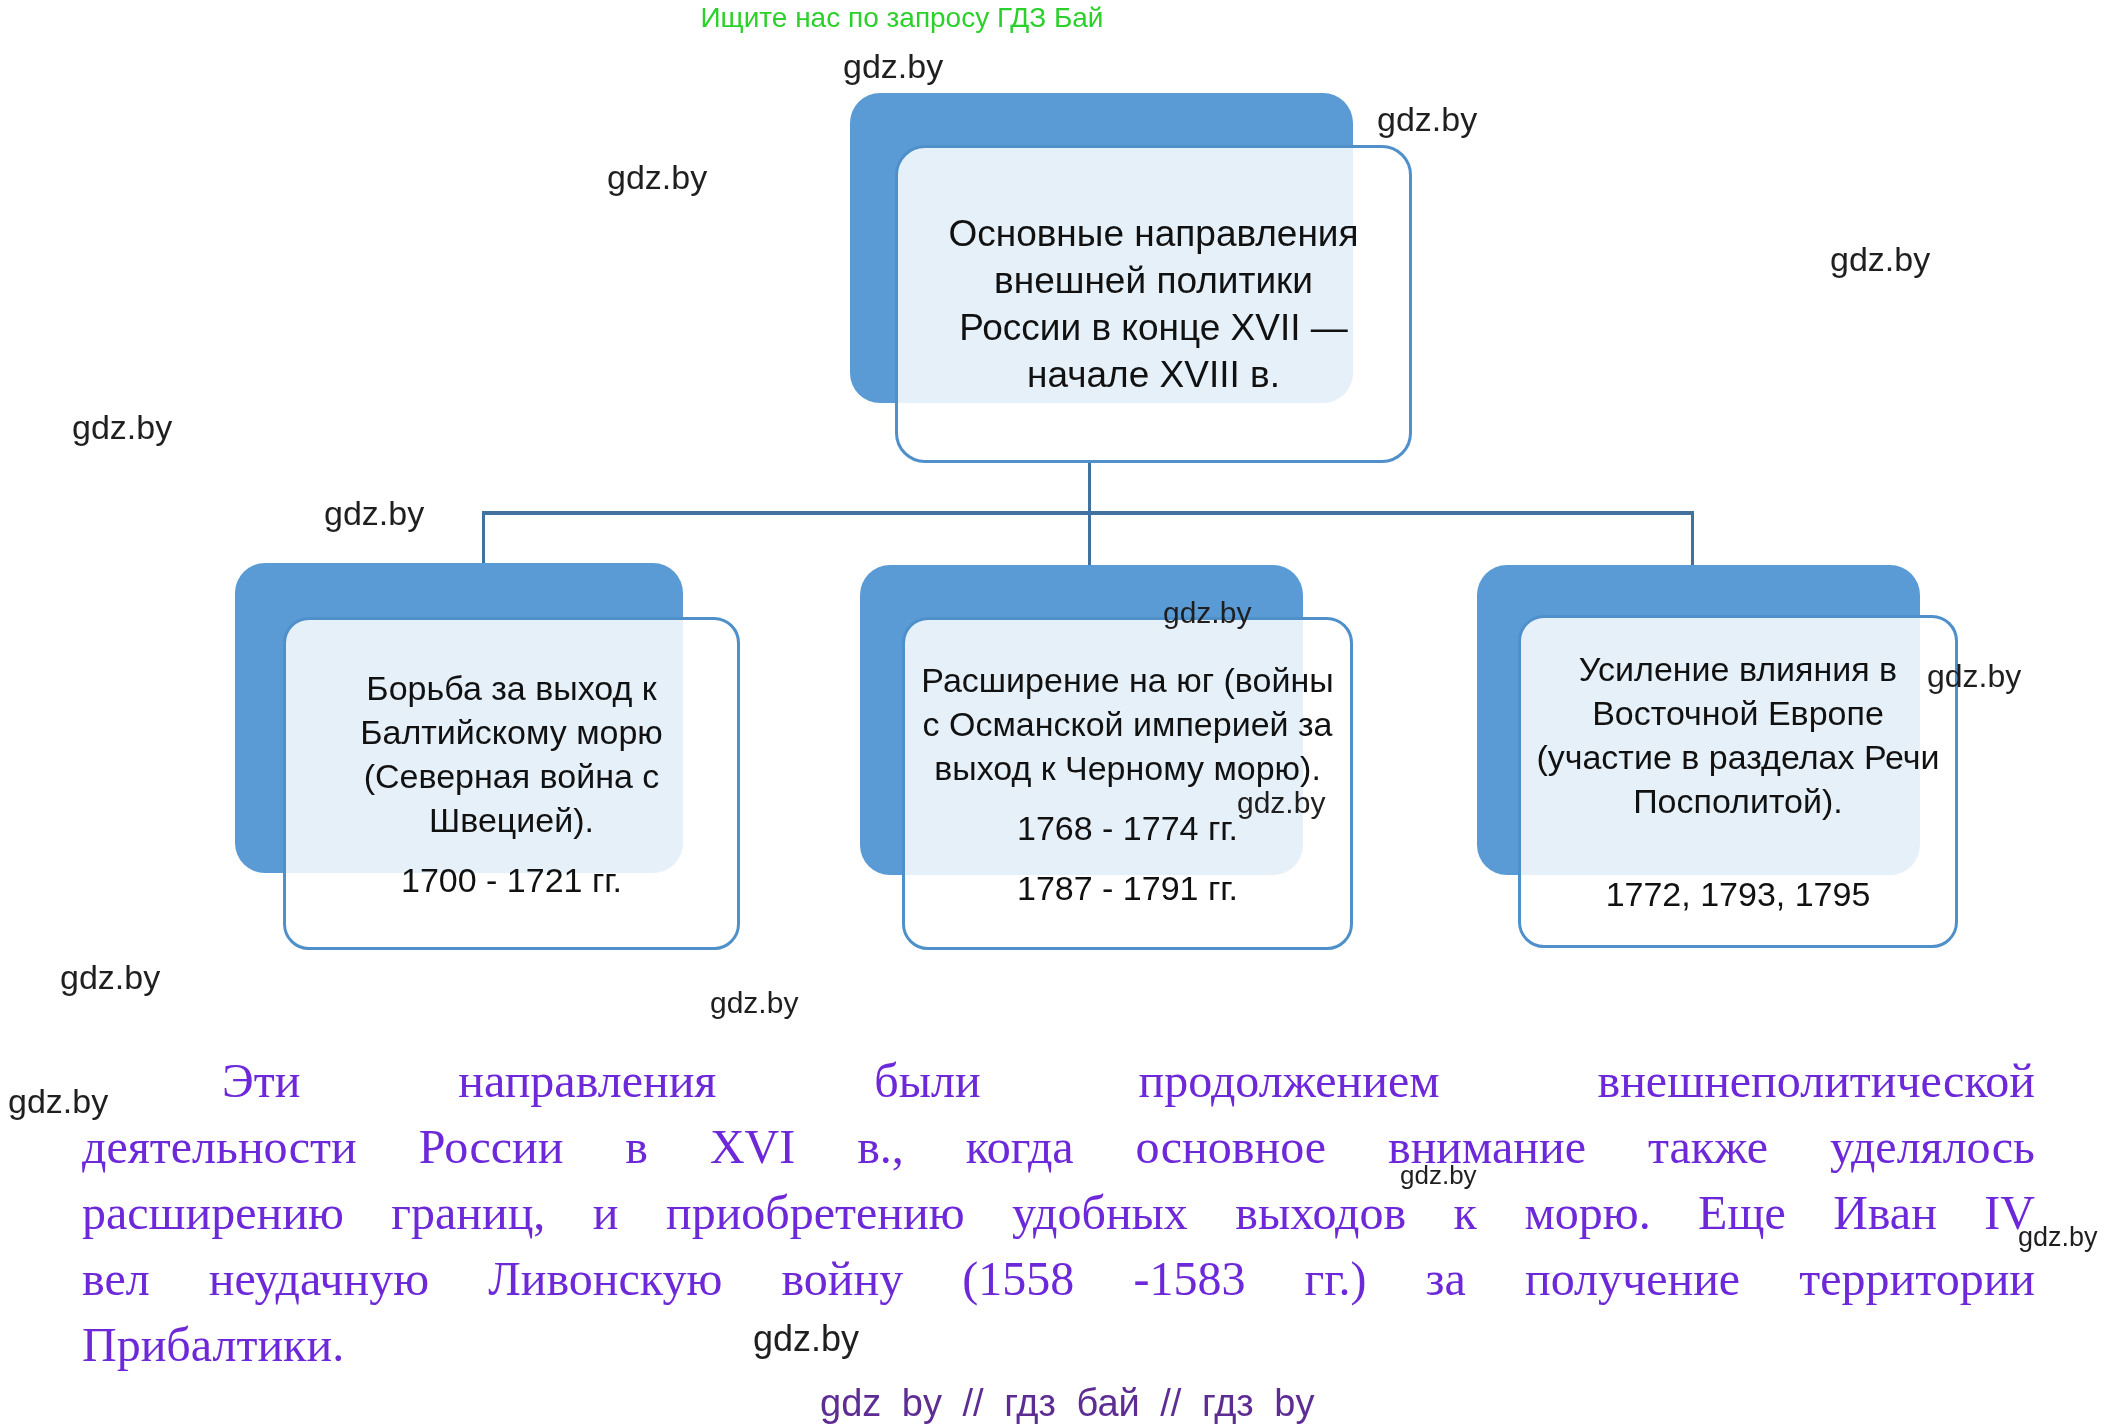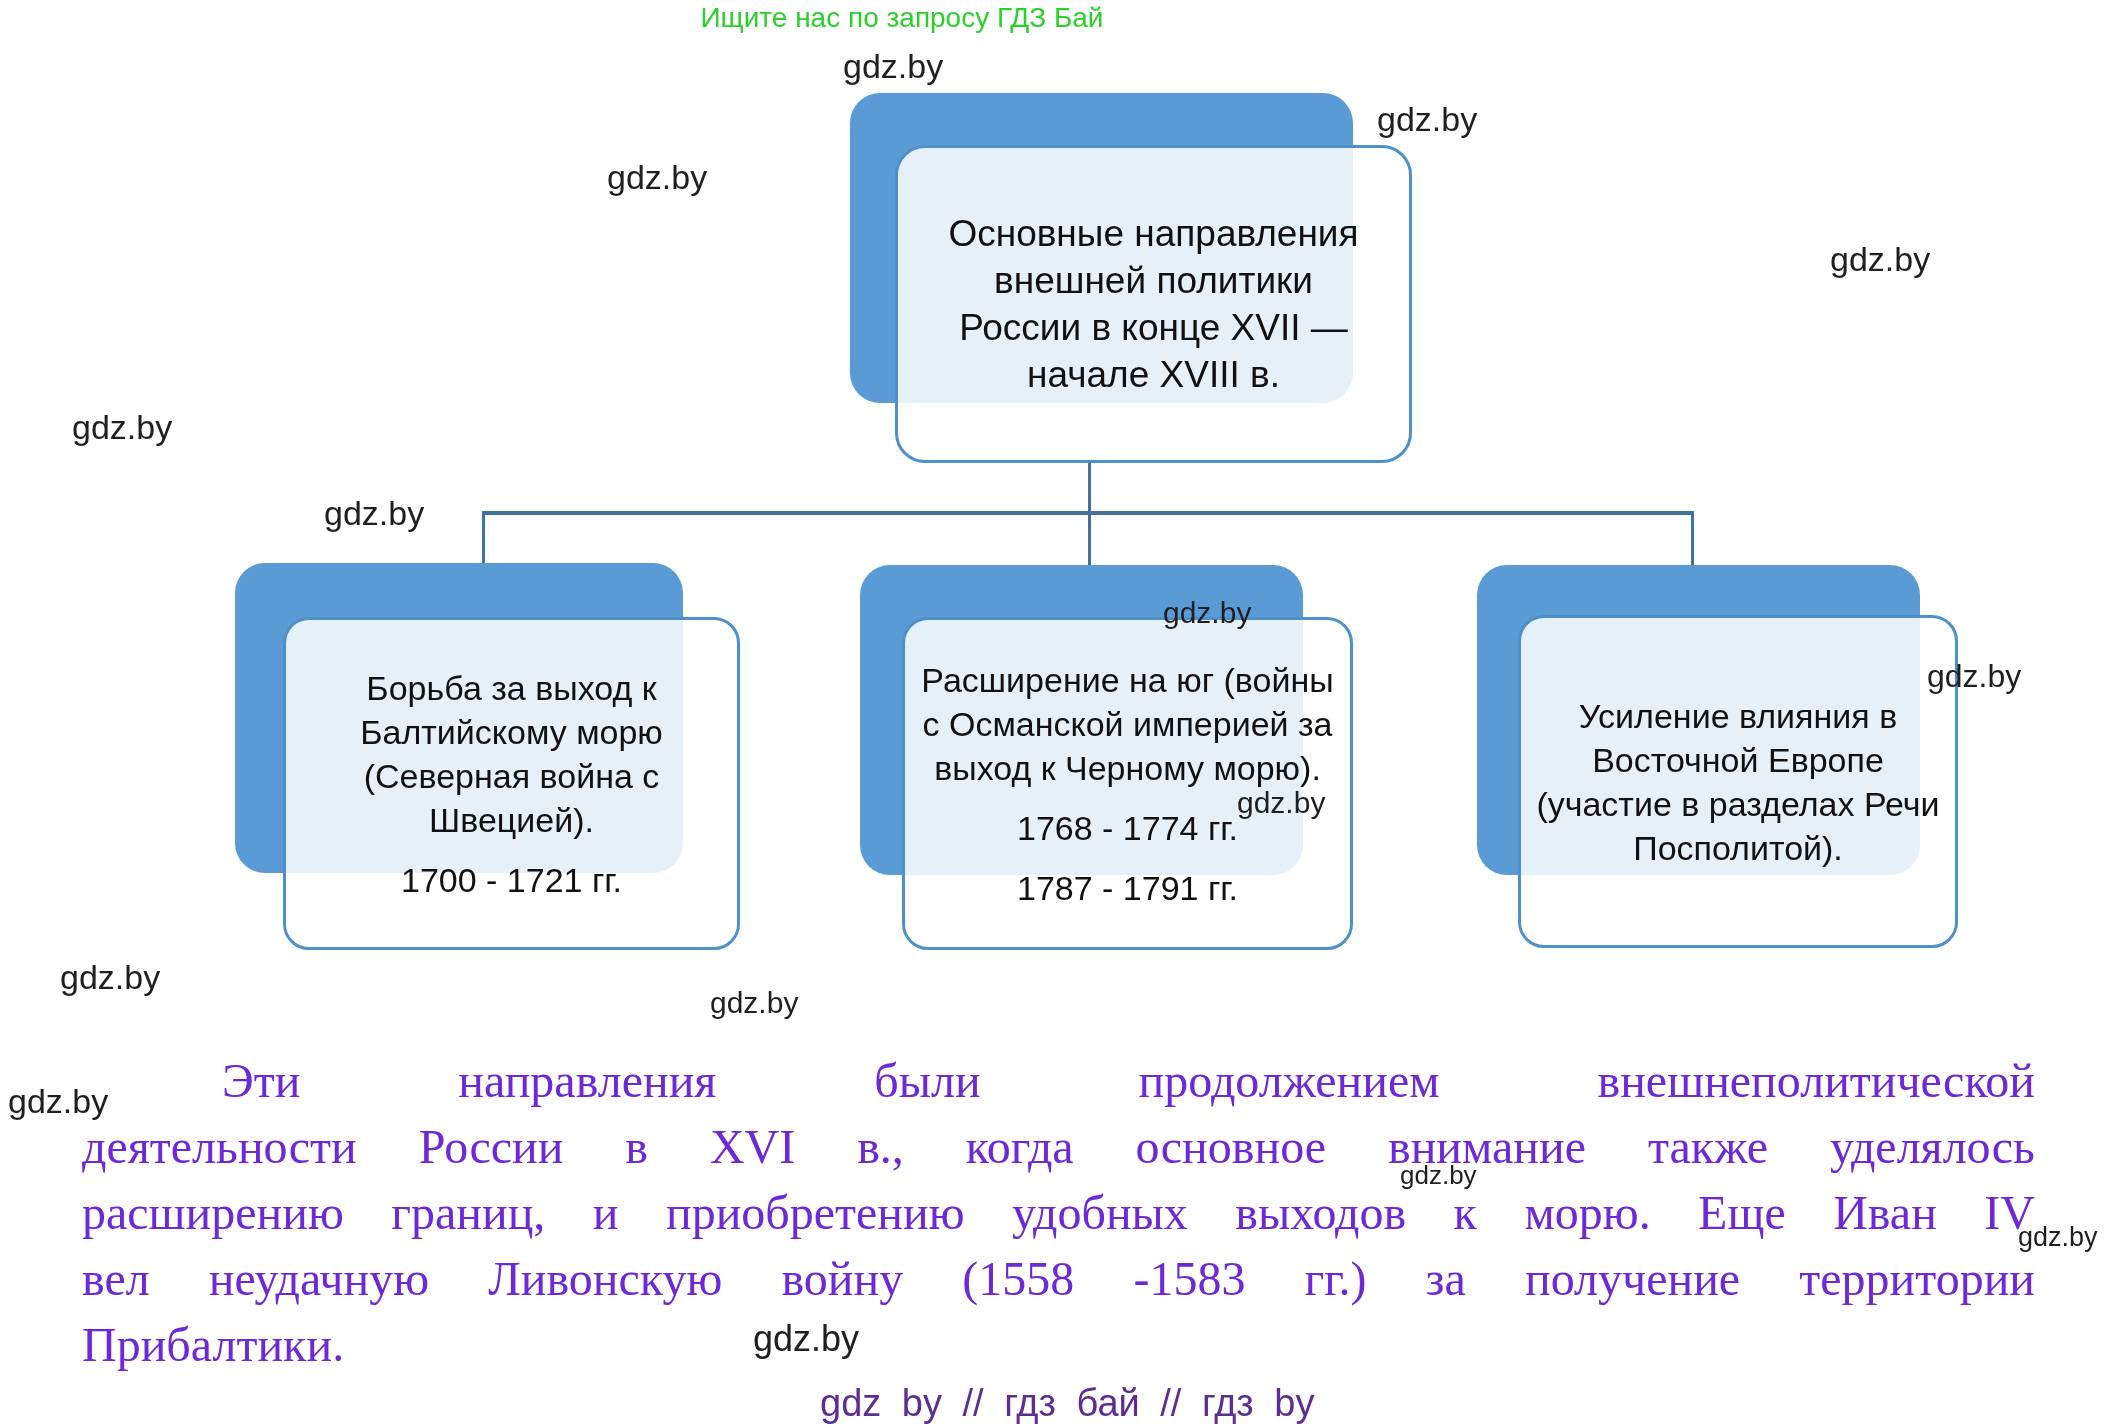--- a/index.html
+++ b/index.html
@@ -12,21 +12,21 @@
     font-size:28px;color:var(--banner-green,#2bd12b);
   }
   .blue-rect{
     position:absolute;background:var(--accent-blue,#5b9bd5);border-radius:30px;
   }
   .overlay{
     position:absolute;box-sizing:border-box;
     background:rgba(255,255,255,0.85);
     border:3px solid var(--box-border,#4f90ca);
     border-radius:26px;
-    display:flex;flex-direction:column;justify-content:center;
+    display:flex;flex-direction:column;justify-content:center;align-items:center;
     text-align:center;color:#111111;
   }
   .overlay-root{font-size:37px;}
   .overlay-root .box-line{line-height:47px;}
   .overlay-child{font-size:34px;}
   .overlay-child .box-line{line-height:44px;}
   .date-line{line-height:44px;margin-top:16px;font-size:34px;}
   .connector{position:absolute;background:var(--connector,#41719c);}
   #conn-main{left:1088px;top:463px;width:3px;height:52px;}
   #conn-h{left:482px;top:511px;width:1212px;height:4px;}
@@ -109,20 +109,23 @@
 </div>
 
 <div class="blue-rect" id="c2-blue"></div>
 <div class="overlay overlay-child" id="c2-overlay">
   <div>
       <div class="box-line">Усиление влияния в</div>
       <div class="box-line">Восточной Европе</div>
       <div class="box-line">(участие в разделах Речи</div>
       <div class="box-line">Посполитой).</div>
     </div>
+  <div>
+      <div class="date-line">1772, 1793, 1795</div>
+    </div>
 </div>
 
 <div class="para">
     <div class="pline pline-first">Эти направления были продолжением внешнеполитической</div>
     <div class="pline">деятельности России в XVI в., когда основное внимание также уделялось</div>
     <div class="pline">расширению границ, и приобретению удобных выходов к морю. Еще Иван IV</div>
     <div class="pline">вел неудачную Ливонскую войну (1558 -1583 гг.) за получение территории</div>
     <div class="pline pline-last">Прибалтики.</div>
   </div>
 

